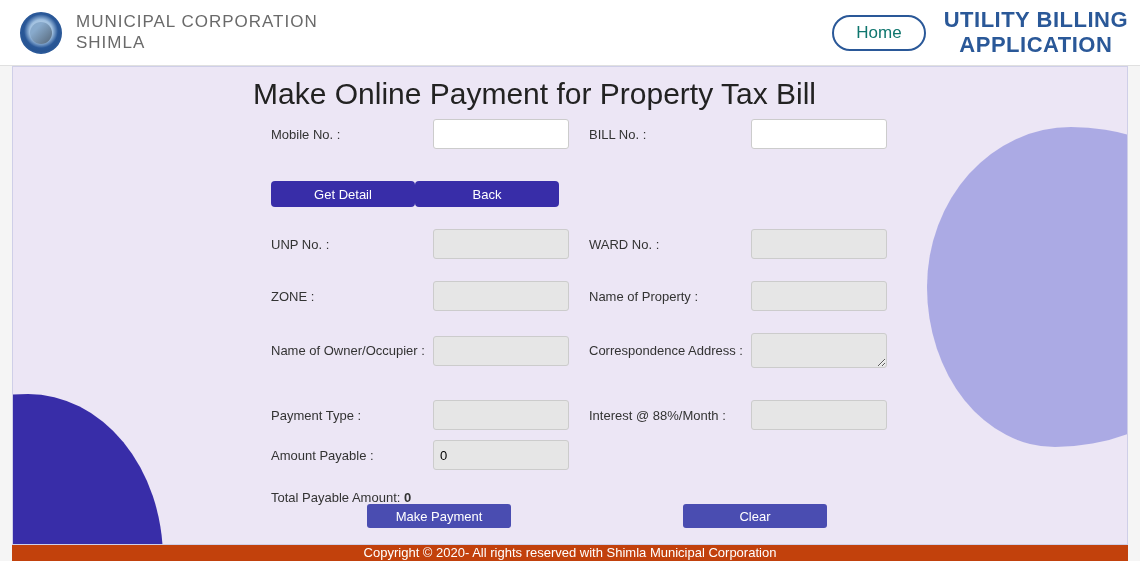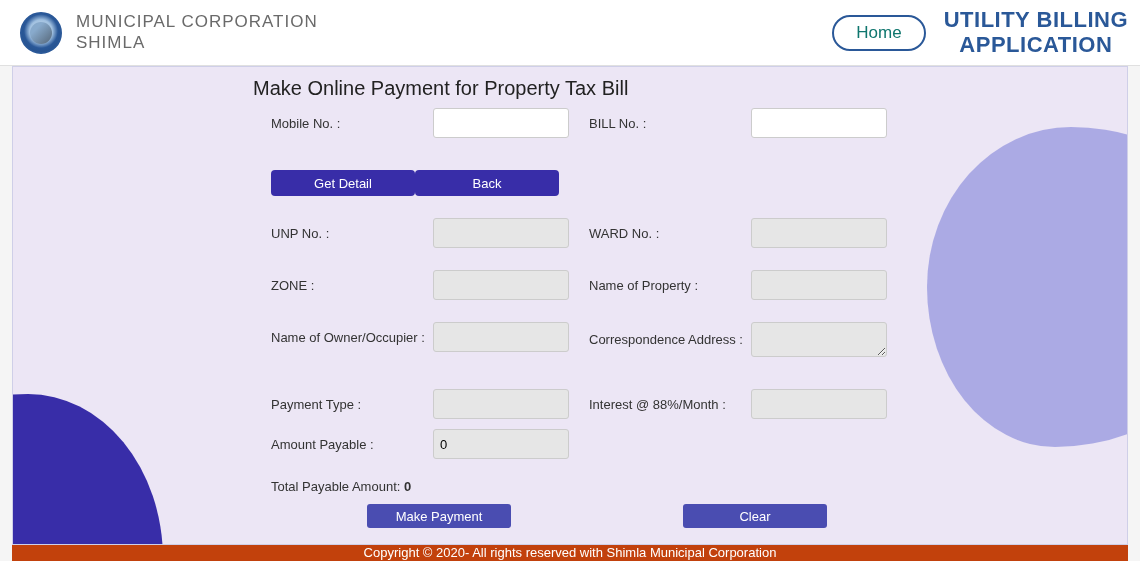--- a/index.html
+++ b/index.html
@@ -101,34 +101,34 @@
       left: -150px;
       bottom: -150px;
       width: 300px;
       height: 300px;
       background: #382da8;
       border-radius: 55% 45% 50% 50% / 45% 55% 45% 55%;
       z-index: 0;
     }
 
     .heading {
-      font-size: 20px;
+      font-size: 30px;
       color: #222;
       font-weight: 400;
       padding: 10px 0 8px 240px;
     }
 
     .form-area {
       position: relative;
       z-index: 2;
       padding-left: 258px;
     }
     .row {
       display: flex;
-      align-items: flex-start;
+      align-items: center;
       margin-bottom: 10px;
     }
     .col {
       display: flex;
       align-items: center;
     }
     .lbl {
       font-size: 13px;
       color: #333;
       width: 162px;

